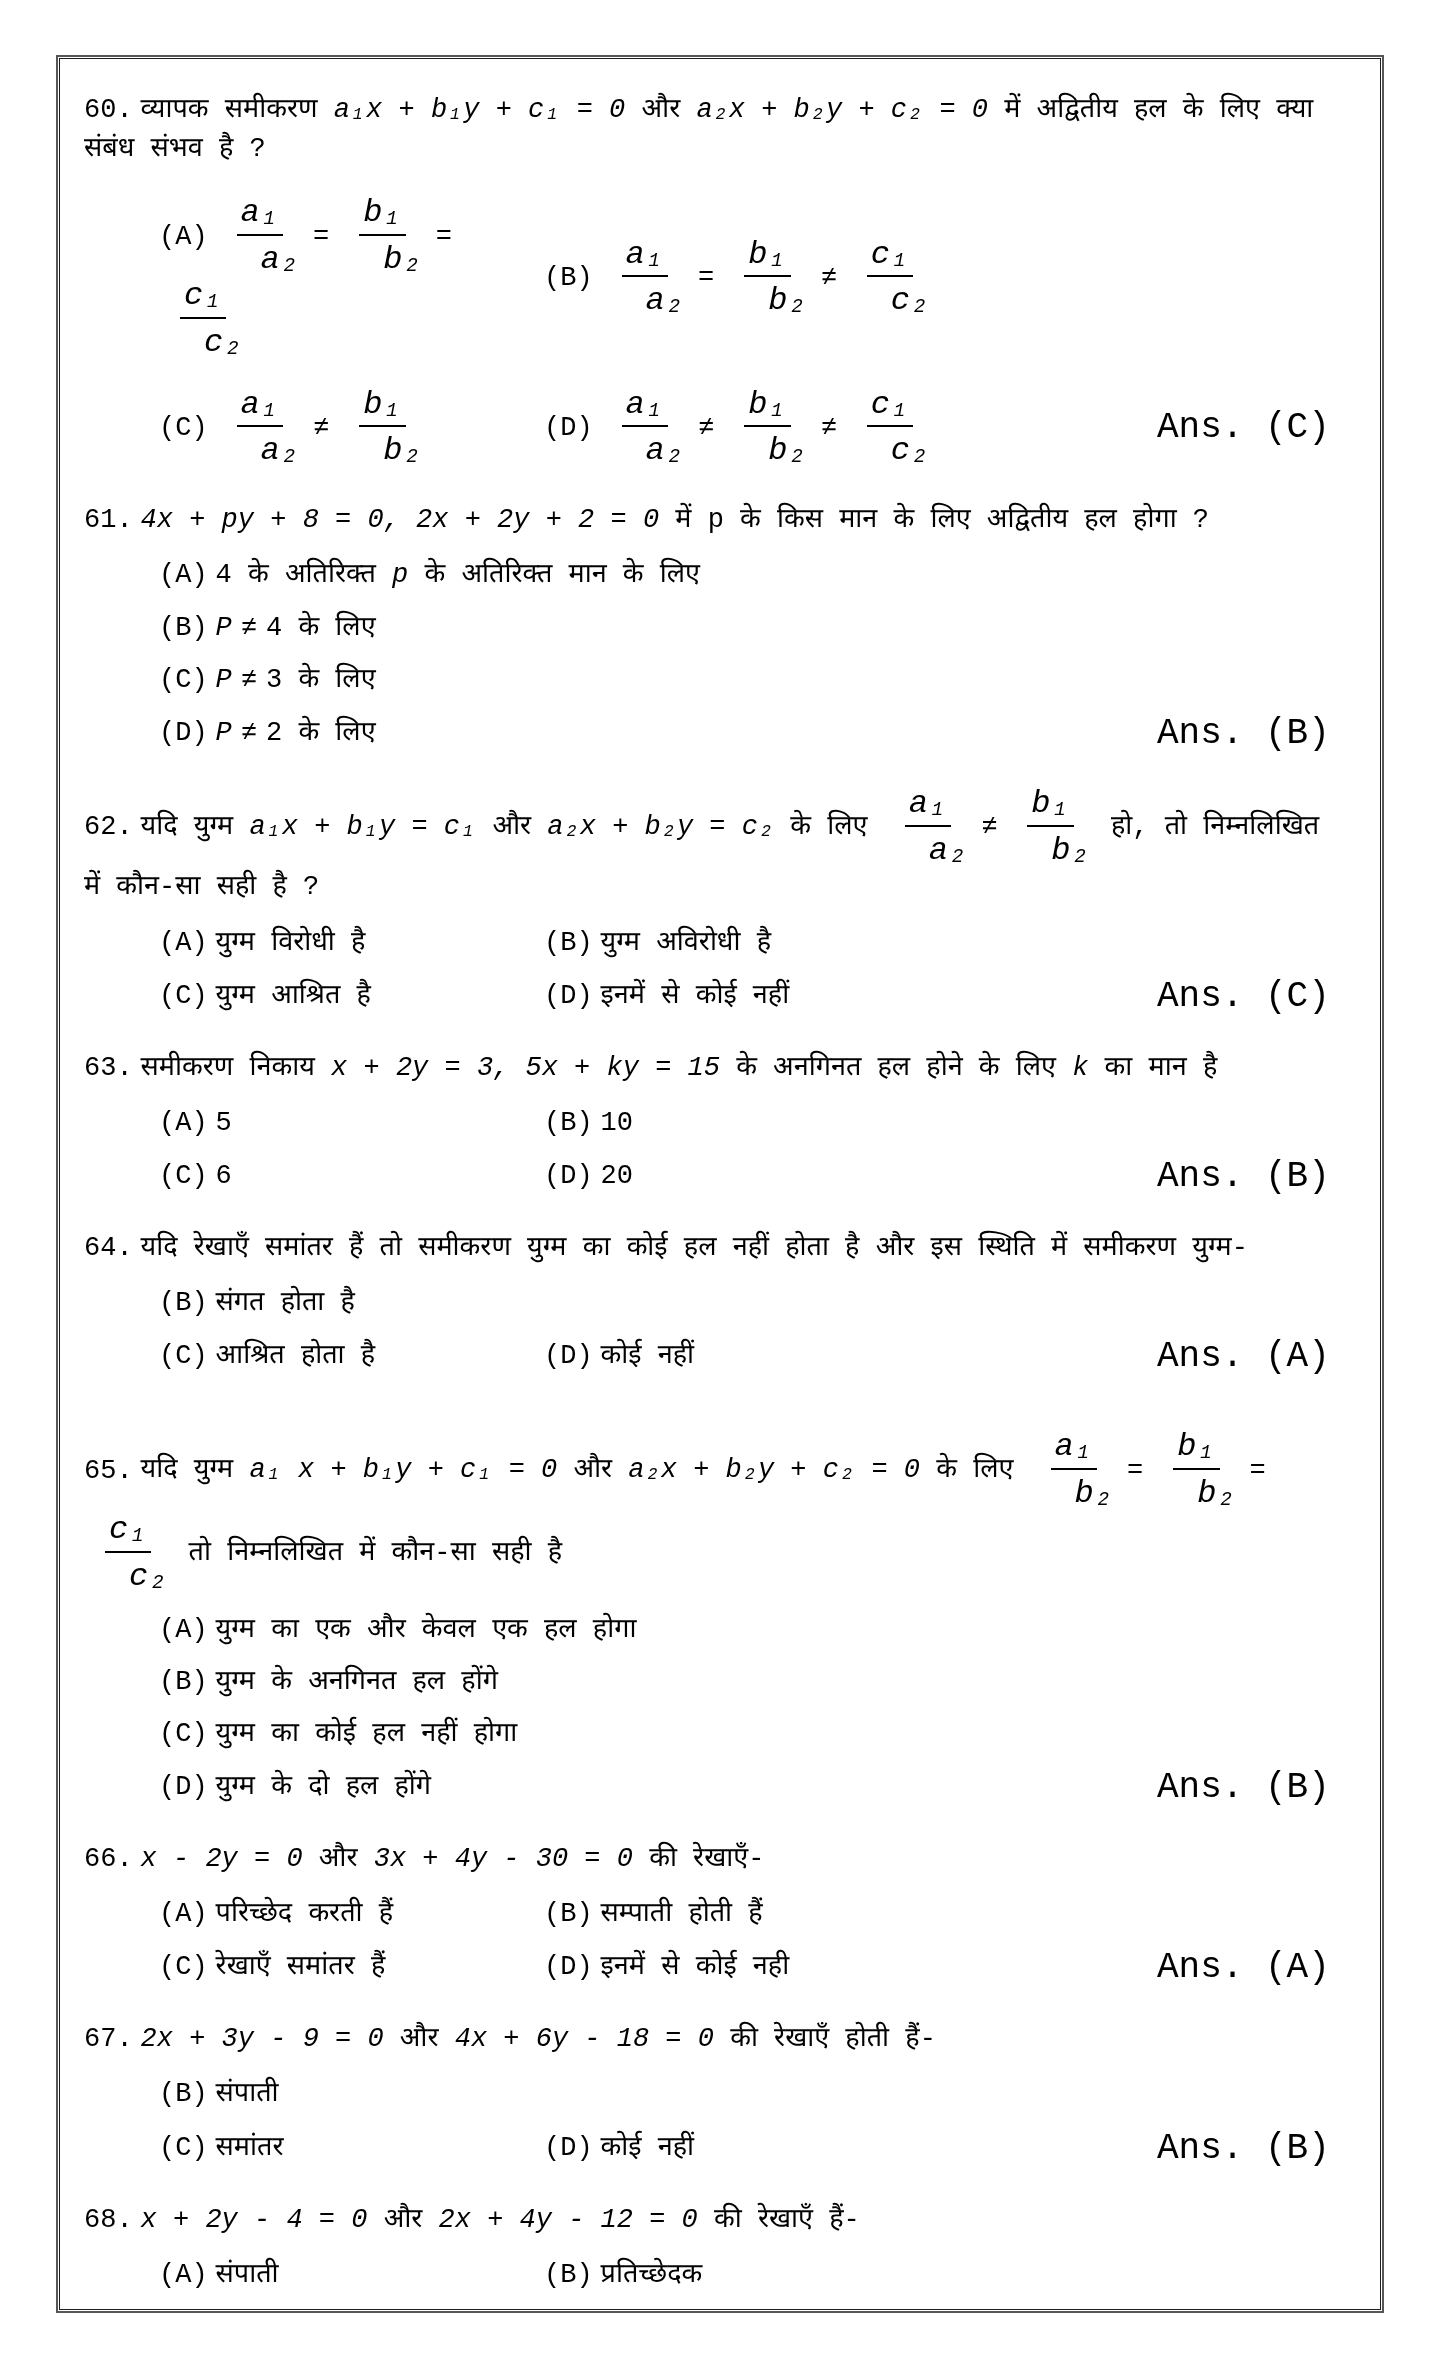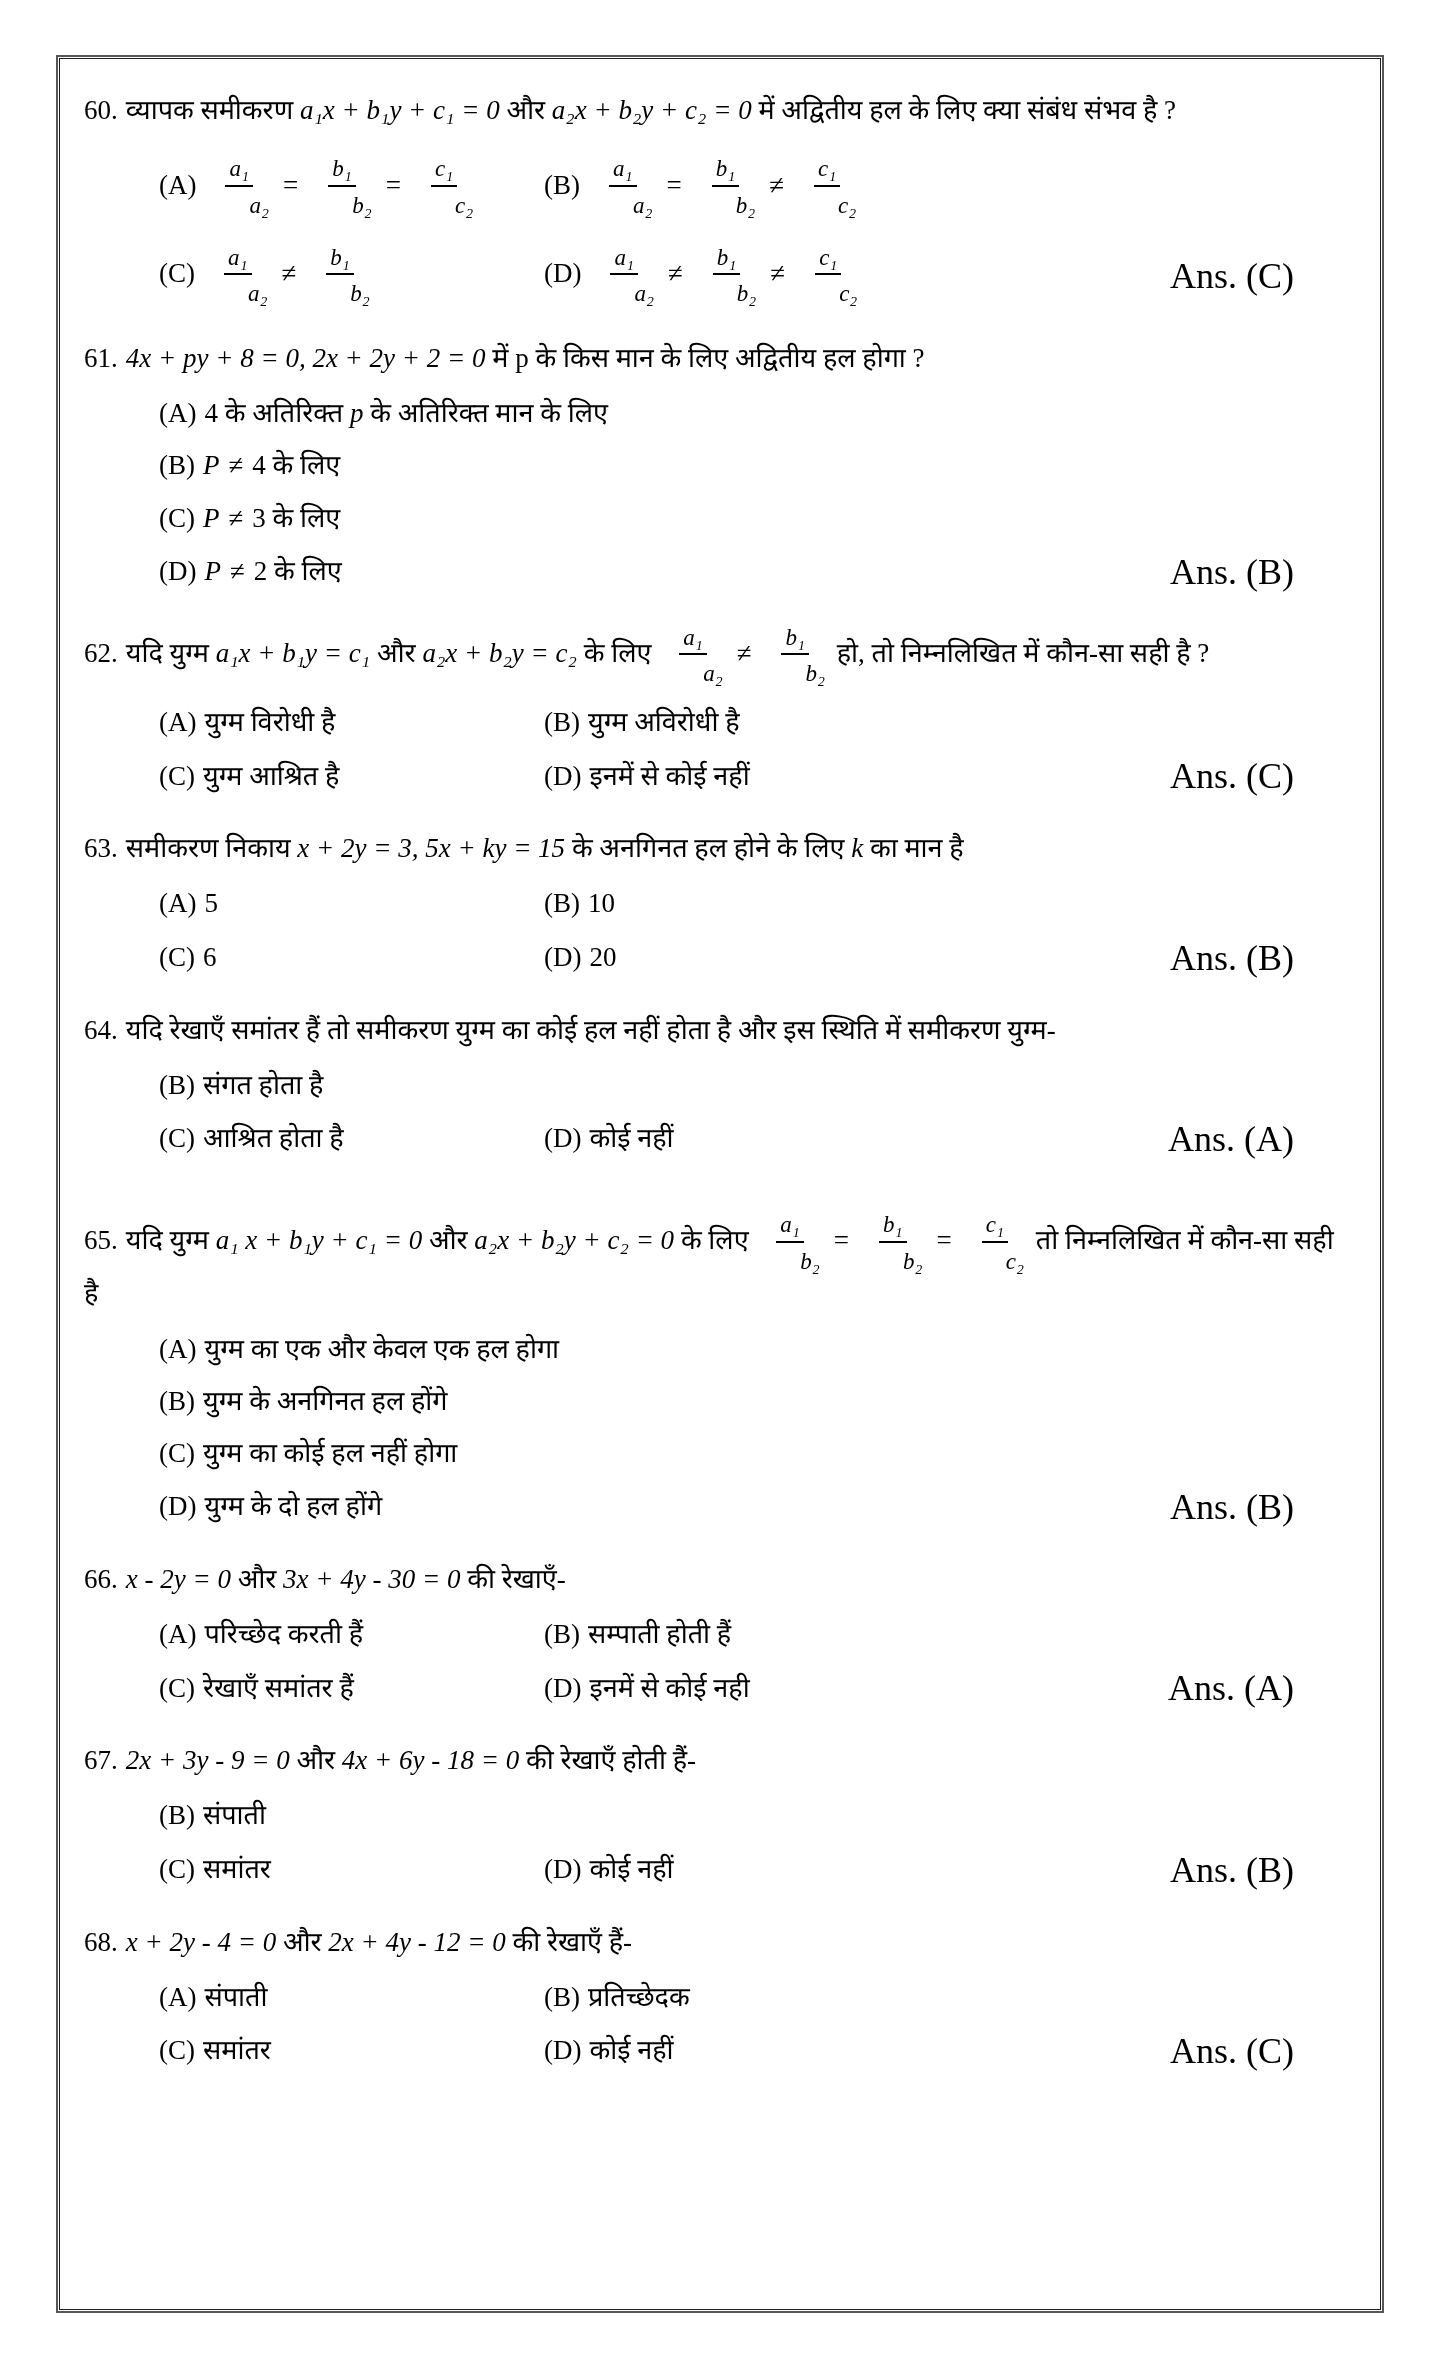--- a/index.html
+++ b/index.html
@@ -8,31 +8,31 @@
     font-family:"Liberation Serif","DejaVu Serif",serif;color:#000;
   }
   .sheet{
     position:absolute;left:56px;top:55px;width:1328px;height:2258px;
     border:2px solid #565656;padding:1px;box-sizing:border-box;background:#fff;
   }
   .sheet-inner{
     border:1px solid #1d1d1d;width:100%;height:100%;box-sizing:border-box;
     padding:26px 38px 14px 24px;overflow:hidden;
   }
-  .question{margin-top:32px;}
+  .question{margin-top:32px;font-family:Liberation Mono, monospace;}
   .question:first-child{margin-top:6px;}
   .question:nth-child(6){margin-top:52px;}   
   .q-stem{font-size:27px;line-height:1.45;}
   .q-num{margin-right:8px;}
   .math{font-style:italic;}
   .rel{font-style:normal;margin:0 9px;}
   .hi{font-style:normal;}
   .frac{
     display:inline-flex;flex-direction:column;align-items:center;
-    vertical-align:middle;margin:0 5px;font-size:23px;font-style:italic;line-height:1.12;
+    vertical-align:middle;margin:0 5px;font-size:32px;font-style:italic;line-height:1.12;
   }
   .frac .num{border-bottom:2px solid #000;padding:0 4px 3px;}
   .frac .den{padding-top:6px;margin-left:40px;}
   .q-options{margin-left:75px;margin-top:16px;}
   .opt-row{
     display:grid;grid-template-columns:385px 1fr 185px;align-items:center;margin:13px 0;
   }
   .opt-row.one-col{grid-template-columns:1fr 185px;}
   .opt-row.tall{margin:26px 0;}
   .opt{font-size:27px;line-height:1.45;}

